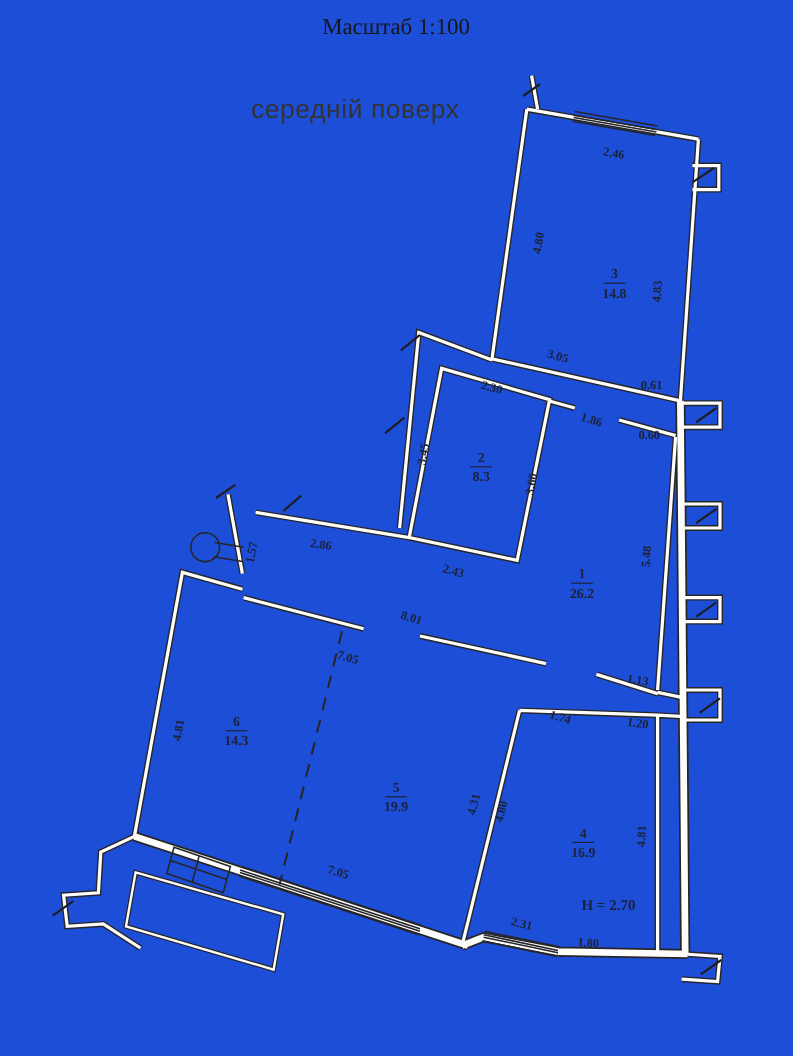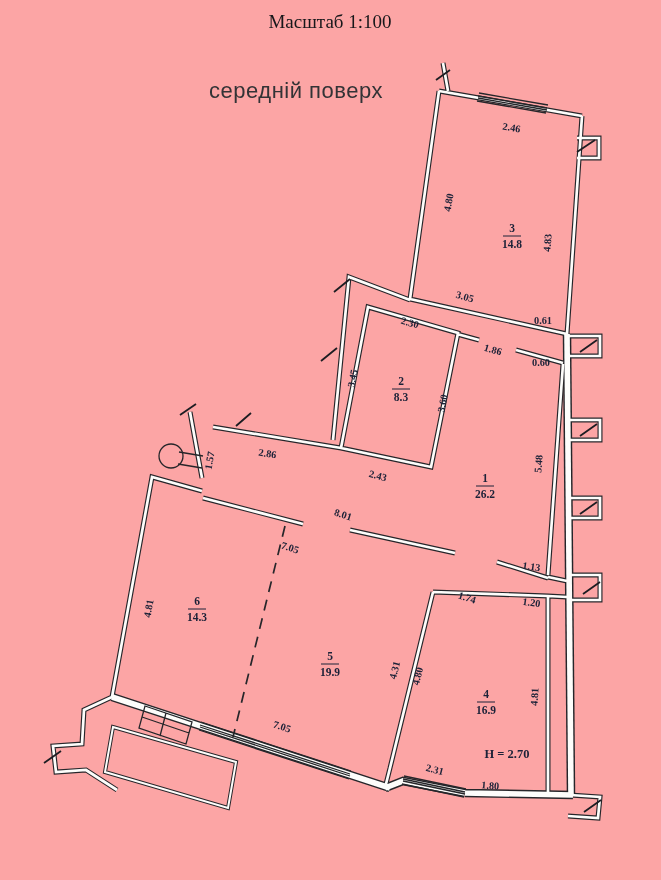--- a/index.html
+++ b/index.html
@@ -1,18 +1,18 @@
 <!DOCTYPE html>
 <html><head>
 <meta charset="utf-8">
 <style>
   html,body{margin:0;padding:0;background:#e8e8e6;}
   .page{
     width:661px;height:880px;position:relative;margin:0 auto;
-    background:#fca5a5;overflow:hidden;
+    background:#1d4ed8;overflow:hidden;
     font-family:"Liberation Serif", serif;
   }
   svg{display:block;}
   
   .wo{stroke:#26262a;stroke-width:5;fill:none;stroke-linejoin:miter;stroke-linecap:butt;}
   .wi{stroke:#fdfdfb;stroke-width:2.7;fill:none;stroke-linejoin:miter;stroke-linecap:butt;}
   .wo2{stroke:#26262a;stroke-width:8.5;fill:none;stroke-linejoin:miter;stroke-linecap:butt;}
   .wi2{stroke:#fdfdfb;stroke-width:5.6;fill:none;stroke-linejoin:miter;stroke-linecap:butt;}
   .wo3{stroke:#26262a;stroke-width:4;fill:none;stroke-linejoin:miter;}
   .wi3{stroke:#fdfdfb;stroke-width:2;fill:none;stroke-linejoin:miter;}

